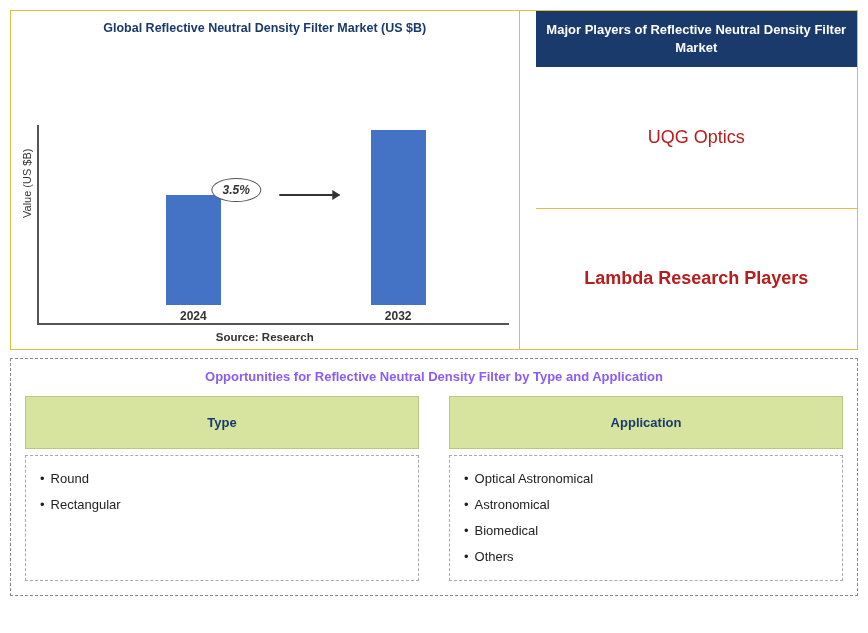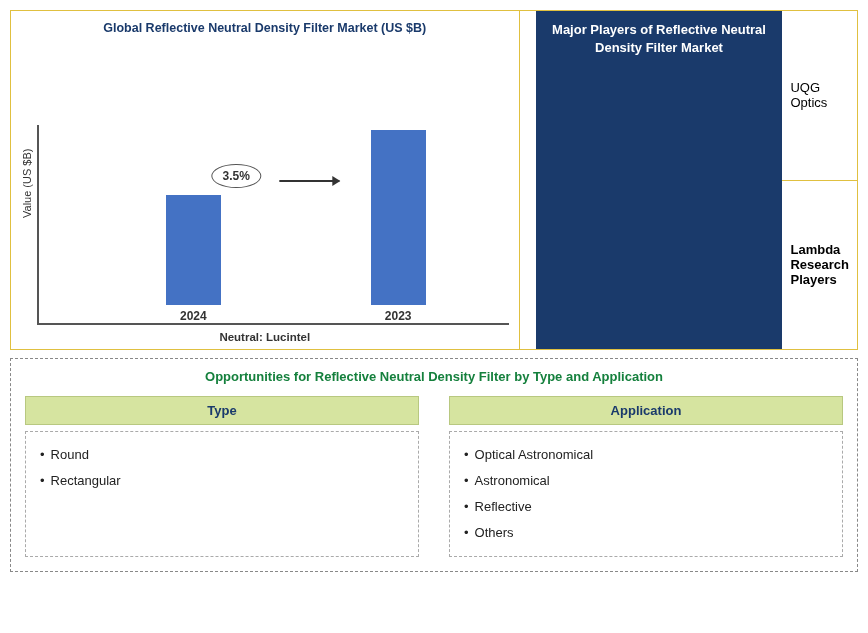--- a/index.html
+++ b/index.html
@@ -149,21 +149,21 @@
       font-weight: bold;
       color: #333;
       text-align: center;
       margin-top: 6px;
     }
 
     
     .players-area {
       flex: 0 0 38%;
       display: flex;
-      flex-direction: row;
+      flex-direction: column;
       padding: 0;
     }
 
     .players-header {
       background: #1a3a6b;
       color: #fff;
       font-weight: bold;
       font-size: 13px;
       text-align: center;
       padding: 10px 8px;
@@ -175,43 +175,43 @@
       flex-direction: column;
       flex: 1;
     }
 
     .player-item {
       border-bottom: 1.5px solid #e0c040;
       display: flex;
       align-items: center;
       justify-content: center;
       padding: 10px 8px;
-      font-size: 13px;
-      color: #000000;
+      font-size: 18px;
+      color: #b91c1c;
       flex: 1;
     }
 
     .player-item:last-child {
       border-bottom: none;
     }
 
     
     .bottom-section {
       border: 1.5px dashed #888;
       padding: 10px 14px 14px 14px;
       display: flex;
       flex-direction: column;
       gap: 8px;
     }
 
     .opportunities-title {
       text-align: center;
       font-weight: bold;
       font-size: 13px;
-      color: #15803d;
+      color: #8b5cf6;
       margin-bottom: 4px;
     }
 
     .opp-columns {
       display: flex;
       flex-direction: row;
       gap: 30px;
     }
 
     .opp-col {
@@ -220,21 +220,21 @@
       flex-direction: column;
       gap: 6px;
     }
 
     .opp-col-header {
       background: #d6e4a0;
       text-align: center;
       font-weight: bold;
       font-size: 13px;
       color: #1a3a6b;
-      padding: 6px 8px;
+      padding: 18px 8px;
       border: 1px solid #b8c880;
     }
 
     .opp-col-body {
       border: 1.5px dashed #aaa;
       padding: 10px 14px;
       font-size: 13px;
       color: #222;
       line-height: 2;
       flex: 1;
@@ -257,38 +257,38 @@
 
   <div class="top-section">
 
     <div class="chart-area">
       <div class="chart-title">Global Reflective Neutral Density Filter Market (US $B)</div>
       <div class="chart-inner">
         <div class="y-axis-label">Value (US $B)</div>
         <div class="chart-plot">
           <div class="bars-container">
 
-            <div class="arrow-bubble" style="top:39px; left:42%; transform:translateX(-50%);">
+            <div class="arrow-bubble" style="top:53px; left:42%; transform:translateX(-50%);font-style:italic;">
               <div class="bubble">3.5%</div>
               <div class="arrow-line"></div>
             </div>
 
             <div class="bar-group">
               <div class="bar" style="height:110px;"></div>
               <div class="bar-label">2024</div>
             </div>
 
             <div class="bar-group">
               <div class="bar" style="height:175px;"></div>
-              <div class="bar-label">2023</div>
+              <div class="bar-label">2032</div>
             </div>
           </div>
         </div>
       </div>
-      <div class="source-text">Neutral: Lucintel</div>
+      <div class="source-text">Source: Research</div>
     </div>
 
     <div class="players-area">
       <div class="players-header">Major Players of Reflective Neutral Density Filter Market</div>
       <div class="players-list">
         <div class="player-item">UQG Optics</div>
         <div class="player-item" style="font-weight:bold;">Lambda Research Players</div>
       </div>
     </div>
 
@@ -318,21 +318,21 @@
           <div class="opp-item">
             <span class="bullet">•</span>
             <span>Optical Astronomical</span>
           </div>
           <div class="opp-item">
             <span class="bullet">•</span>
             <span>Astronomical</span>
           </div>
           <div class="opp-item">
             <span class="bullet">•</span>
-            <span>Reflective</span>
+            <span>Biomedical</span>
           </div>
           <div class="opp-item">
             <span class="bullet">•</span>
             <span>Others</span>
           </div>
         </div>
       </div>
 
     </div>
   </div>

